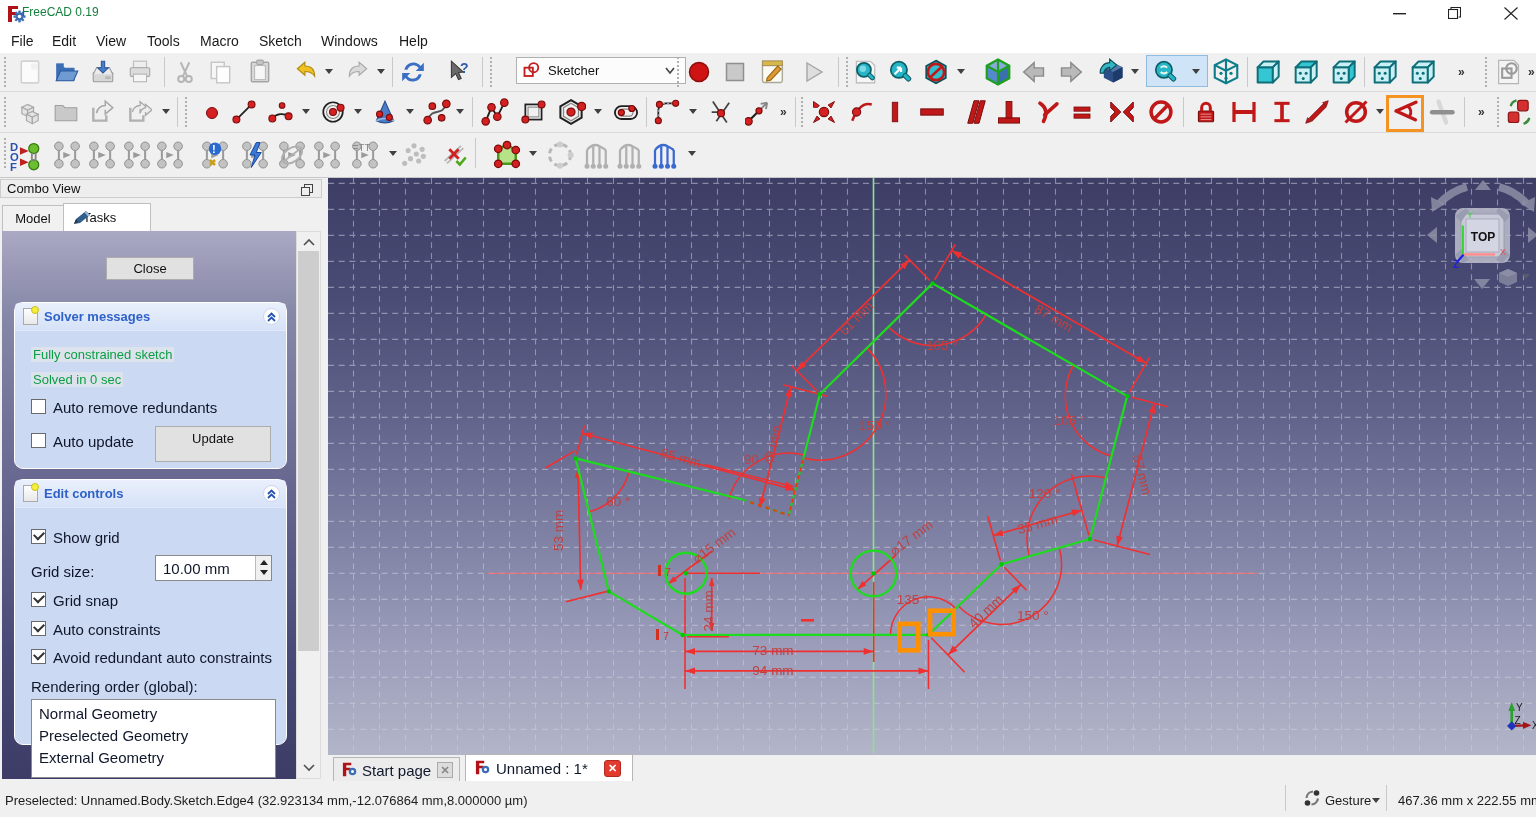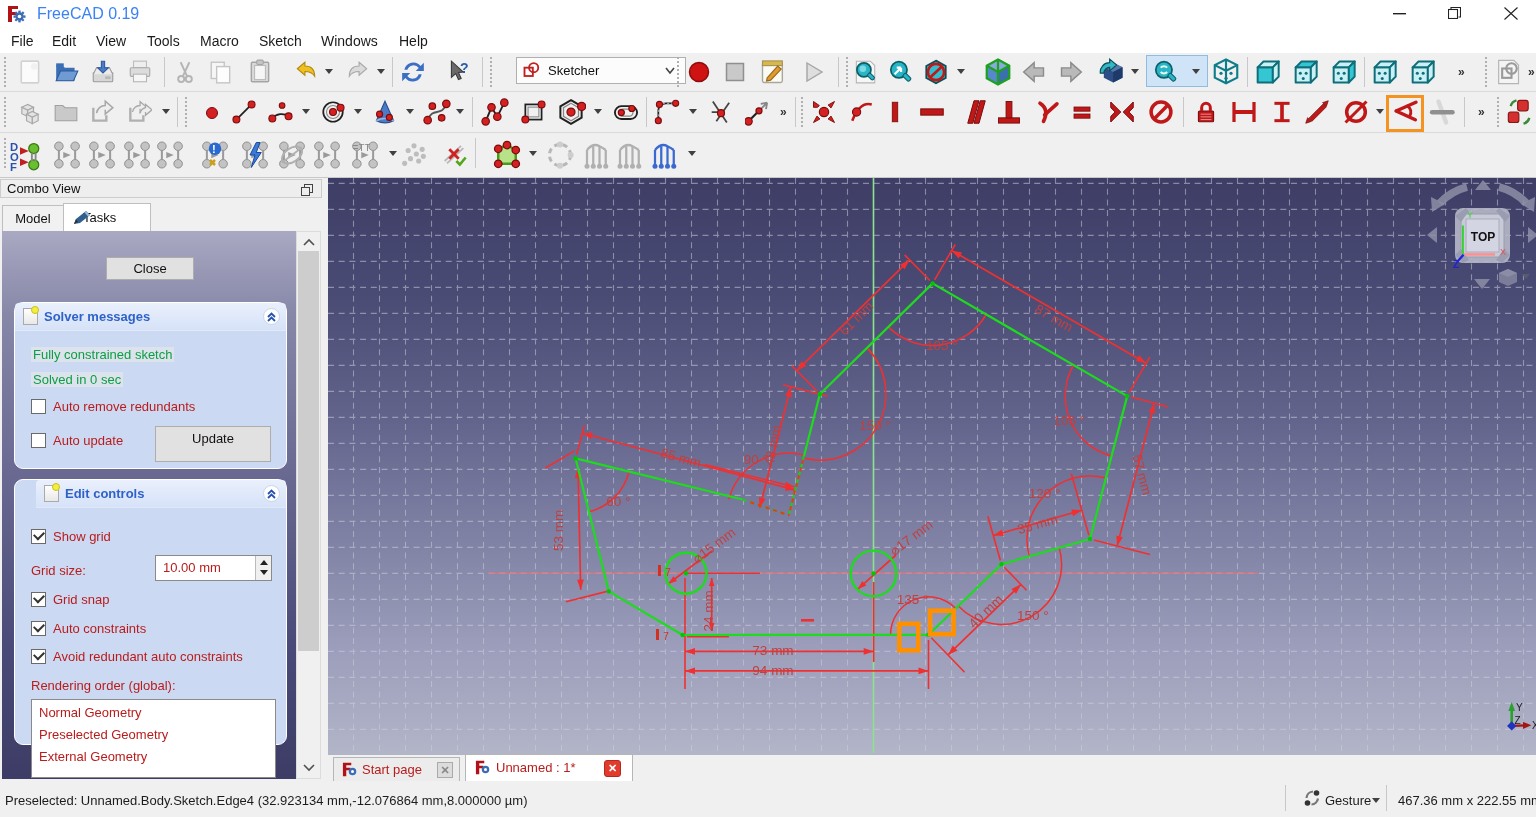--- a/index.html
+++ b/index.html
@@ -1,21 +1,21 @@
 <!DOCTYPE html>
 <html><head>
 <meta charset="utf-8">
 <style>
   * { margin:0; padding:0; box-sizing:border-box; }
   html,body { width:1536px; height:817px; overflow:hidden; font-family:"Liberation Sans", sans-serif; background:#f0f0f0; }
   #app { position:relative; width:1536px; height:817px; }
   .abs { position:absolute; }
   
   #titlebar { position:absolute; left:0; top:0; width:1536px; height:28px; background:#ffffff; }
-  #title-text { position:absolute; left:37px; top:5px; font-size:16px; color:#3b82f6; }
+  #title-text { position:absolute; left:22px; top:5px; font-size:12px; color:#15803d; }
   
   #menubar { position:absolute; left:0; top:28px; width:1536px; height:25px; background:#ffffff; font-size:14px; color:#1a1a1a; }
   #menubar span { position:absolute; top:5px; }
   
   .tbrow { position:absolute; left:0; width:1536px; background:#f0f0f0; }
   #row1 { top:53px; height:39px; border-bottom:1px solid #dadada;}
   #row2 { top:93px; height:40px; border-bottom:1px solid #dadada;}
   #row3 { top:134px; height:44px; border-bottom:1px solid #c8c8c8;}
   .sep { position:absolute; top:4px; width:1px; height:30px; background:#c8c8c8; }
   .handle { position:absolute; top:3px; width:4px; height:32px;
@@ -34,21 +34,21 @@
   #tp-scroll { position:absolute; left:296px; top:53px; width:25px; height:548px; background:#f0f0f0; border:1px solid #dcdcdc;}
   #tp-thumb { position:absolute; left:1px; top:19px; width:21px; height:400px; background:#cdcdcd; }
   .taskbox { position:absolute; left:12px; width:273px; background:#ccd9f2; border:1px solid #fff; border-radius:9px; }
   .taskbox-hdr { position:relative; height:28px; background:linear-gradient(#eaf0fc,#d6e2f8); border-radius:4px 4px 0 0; border-bottom:1px solid #e0e8fa;}
   .taskbox-hdr .ttl { position:absolute; left:29px; top:6px; font-size:13px; font-weight:bold; color:#2e62c9; }
   .collapse { position:absolute; right:6px; top:5px; width:17px; height:17px; background:#fff; border-radius:50%; border:1px solid #c9d4ec; color:#2352b5; font-size:9px; font-weight:bold; text-align:center; line-height:8px;}
   .noteico { position:absolute; left:8px; top:5px; width:15px; height:17px; background:linear-gradient(#ffffff,#e8e8e8); border:1px solid #aaa; }
   .noteico:after { content:""; position:absolute; right:-2px; top:-3px; width:6px; height:6px; border-radius:50%; background:#f4ee3c; border:1px solid #c8c020;}
   .cb { position:absolute; width:15px; height:15px; background:#fff; border:1px solid #6a6a6a; }
   .cb.checked:after { content:""; position:absolute; left:2px; top:1px; width:8px; height:5px; border-left:2px solid #333; border-bottom:2px solid #333; transform:rotate(-45deg);}
-  .lbl { position:absolute; font-size:13px; color:#b91c1c; }
+  .lbl { position:absolute; font-size:15px; color:#0f172a; }
   .grn { position:absolute; font-size:13px; color:#0c9e44; background:#dde3ec; padding:0 2px;}
   .btn { position:absolute; background:#e1e1e1; border:1px solid #adadad; font-size:13px; color:#111; text-align:center; }
   
   #tabbar { position:absolute; left:326px; top:755px; width:1210px; height:26px; background:#f0f0f0; }
   #statusbar { position:absolute; left:0; top:781px; width:1536px; height:36px; background:#f0f0f0; font-size:13px; color:#1c1c1c; }
 </style>
 </head>
 <body>
 <div id="app">
 
@@ -743,21 +743,21 @@
           </div>
         <div class="grn" style="left:16px;top:44px;">Fully constrained sketch</div>
         <div class="grn" style="left:16px;top:69px;">Solved in 0 sec</div>
         <div class="cb" style="left:16px;top:96px;"></div>
         <div class="lbl" style="left:38px;top:96px;">Auto remove redundants</div>
         <div class="cb" style="left:16px;top:130px;"></div>
         <div class="lbl" style="left:38px;top:130px;">Auto update</div>
         <div class="btn" style="left:140px;top:123px;width:116px;height:36px;padding-top:4px;">Update</div>
       </div>
 
-      <div class="taskbox" style="top:248px;height:266px;padding-left:21px;">
+      <div class="taskbox" style="top:248px;height:266px;">
         <div class="taskbox-hdr">
             <div class="noteico"></div>
             <div class="ttl">Edit controls</div>
             <div class="collapse">
               <svg width="15" height="15" viewBox="0 0 15 15" style="display:block;margin:0 auto;">
                 <path d="M4 8 7.5 4.5 11 8 M4 12 7.5 8.5 11 12" fill="none" stroke="#2352b5" stroke-width="1.8"></path>
               </svg>
             </div>
           </div>
         <div class="cb checked" style="left:16px;top:49px;"></div>

